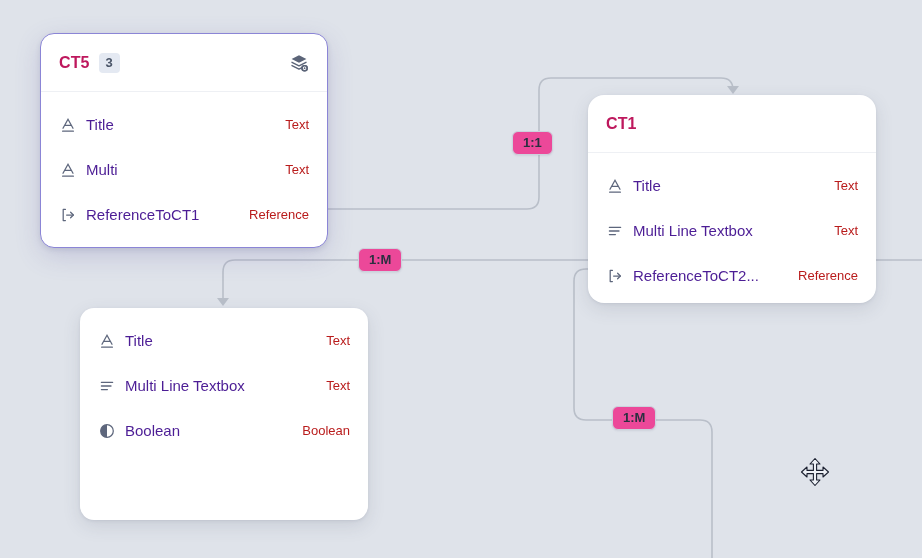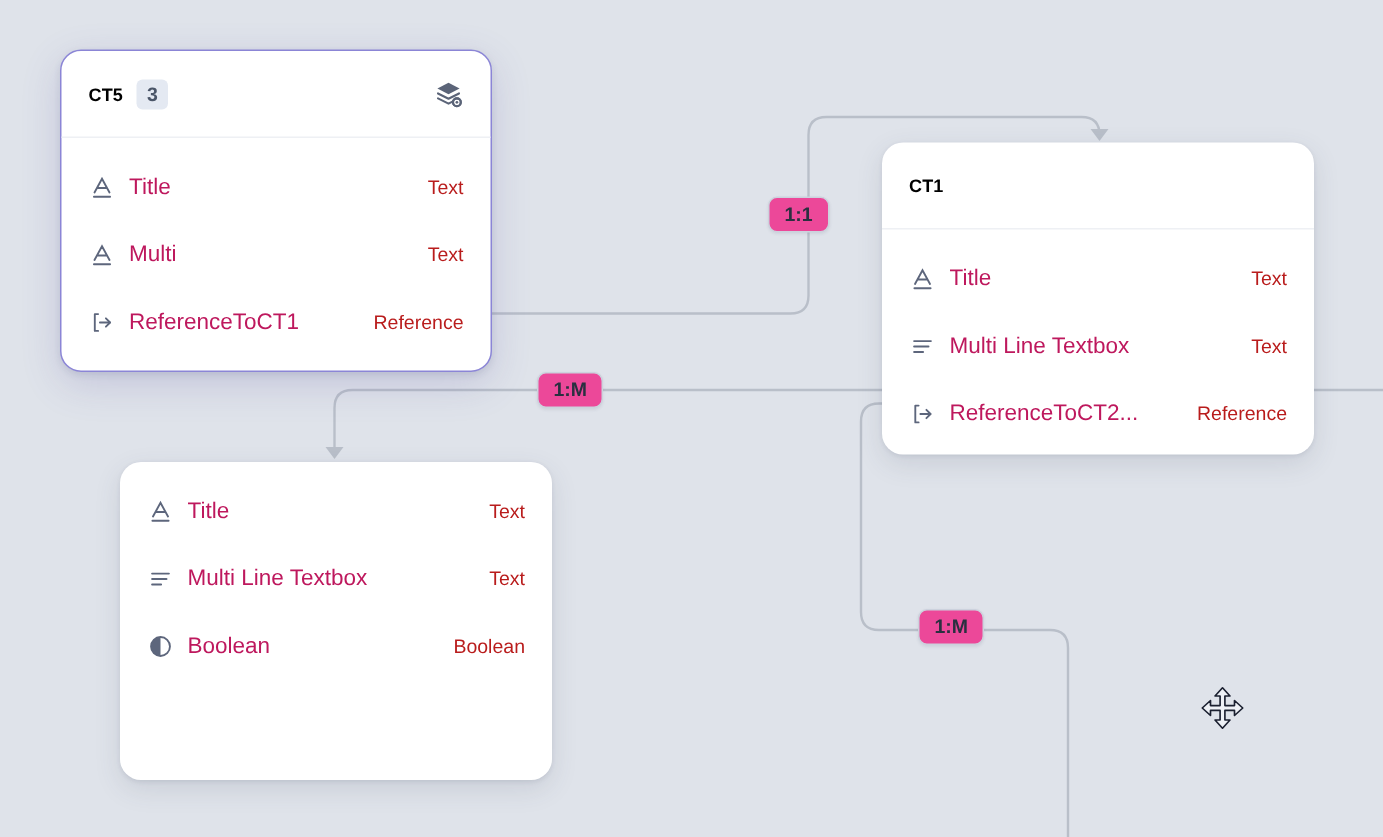--- a/index.html
+++ b/index.html
@@ -35,23 +35,23 @@
   }
   .card-header {
     display: flex;
     align-items: center;
     height: 58px;
     padding: 0 18px;
     box-sizing: border-box;
     border-bottom: 1px solid #eef0f4;
   }
   .card-title {
-    font-size: 12px;
+    font-size: 16px;
     font-weight: bold;
-    color: #000000;
+    color: #be185d;
     letter-spacing: 0.1px;
   }
   .card-badge {
     margin-left: 9px;
     background: #e4e9f2;
     color: #4a5568;
     font-size: 13px;
     font-weight: bold;
     border-radius: 4px;
     padding: 3px 7px 4px 7px;
@@ -74,21 +74,21 @@
   }
   .field-icon {
     width: 18px; height: 18px;
     flex: 0 0 18px;
     margin-right: 9px;
     color: #5d667c;
     display: flex; align-items: center; justify-content: center;
   }
   .field-name {
     font-size: 15px;
-    color: #be185d;
+    color: #4c1d95;
     white-space: nowrap;
     overflow: hidden;
     text-overflow: ellipsis;
   }
   .field-spacer { flex: 1 1 auto; min-width: 10px; }
   .field-type {
     font-size: 13px;
     color: #b91c1c;
     white-space: nowrap;
     margin-left: 8px;
@@ -189,21 +189,21 @@
           </svg>
         </span>
         <span class="field-name">ReferenceToCT1</span>
         <span class="field-spacer"></span>
         <span class="field-type">Reference</span>
       </div>
 
     </div>
   </div>
 
-  <div class="card" style="left:588px; top:95px; width:288px; height:208px;">
+  <div class="card" style="left:588px; top:95px; width:288px; height:208px;border-radius:16px;">
     <div class="card-header">
       <span class="card-title">CT1</span>
       <span class="card-header-spacer"></span>
     </div>
     <div class="card-fields">
 
       <div class="field-row">
         <span class="field-icon">
           <svg viewBox="0 0 18 18" width="18" height="18" fill="none" stroke="currentColor" stroke-width="1.25" stroke-linecap="round">
             <path d="M4 12.3 L9 3.2 L14 12.3 M5.9 9.3 L12.1 9.3"></path>

